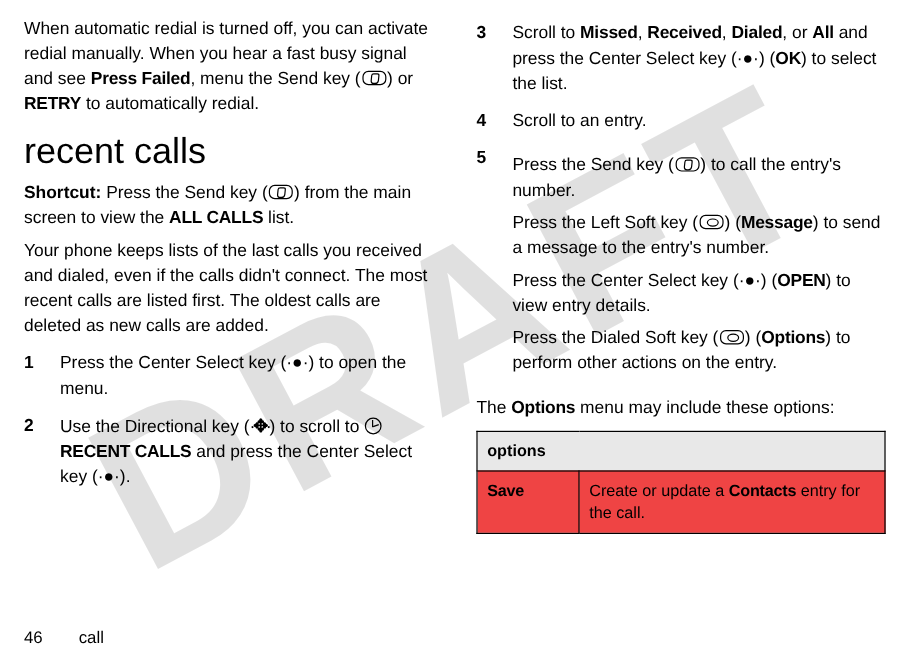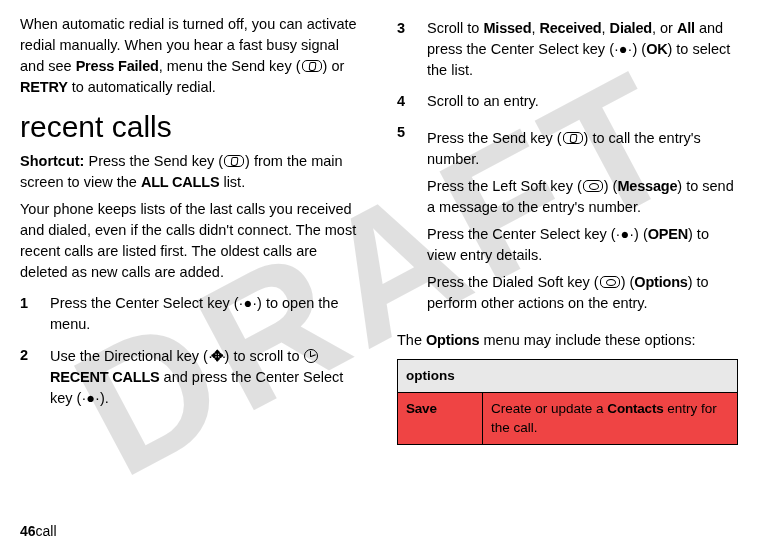--- a/index.html
+++ b/index.html
@@ -125,21 +125,21 @@
       background: #e8e8e8;
       font-weight: 700;
     }
     table.options .row-alt td { background: #ef4444; }
     .footer {
       position: absolute;
       bottom: 6px;
       left: 20px;
       font-size: 14px;
     }
-    .footer .pg { font-weight: 700; }
+    .footer .pg { font-weight: 400; margin-right: 30px; }
   </style>
 </head>
 <body>
 
 <div class="watermark">DRAFT</div>
 
 <div class="columns">
 
   <div class="col">
     <p class="body-text para">

